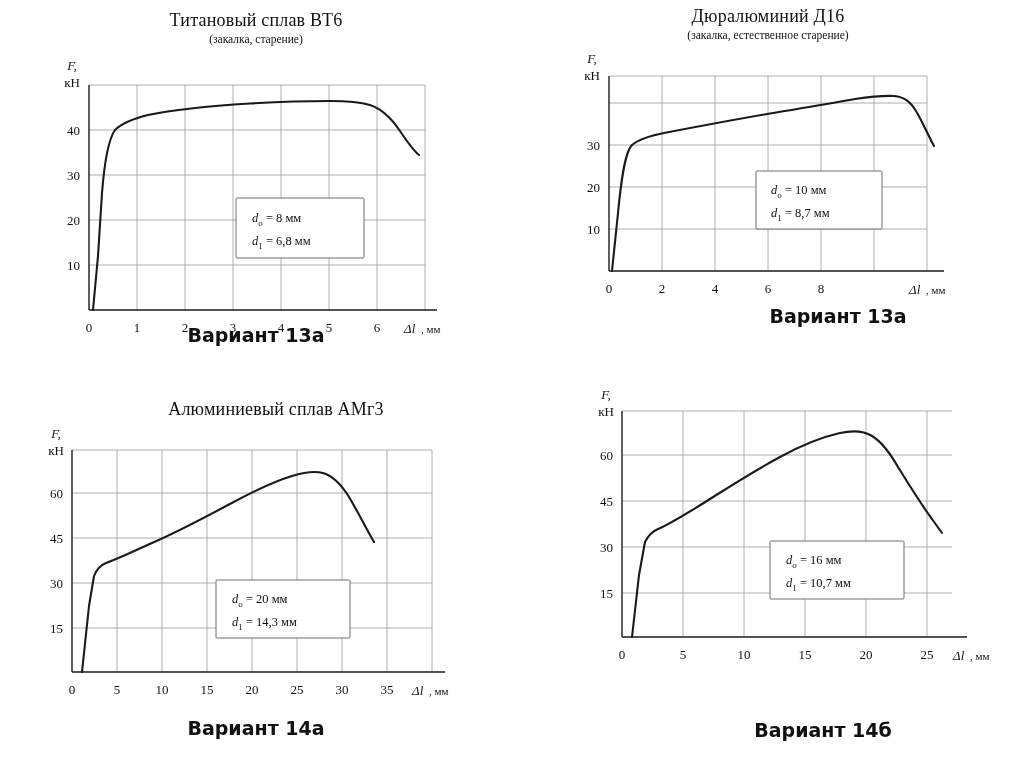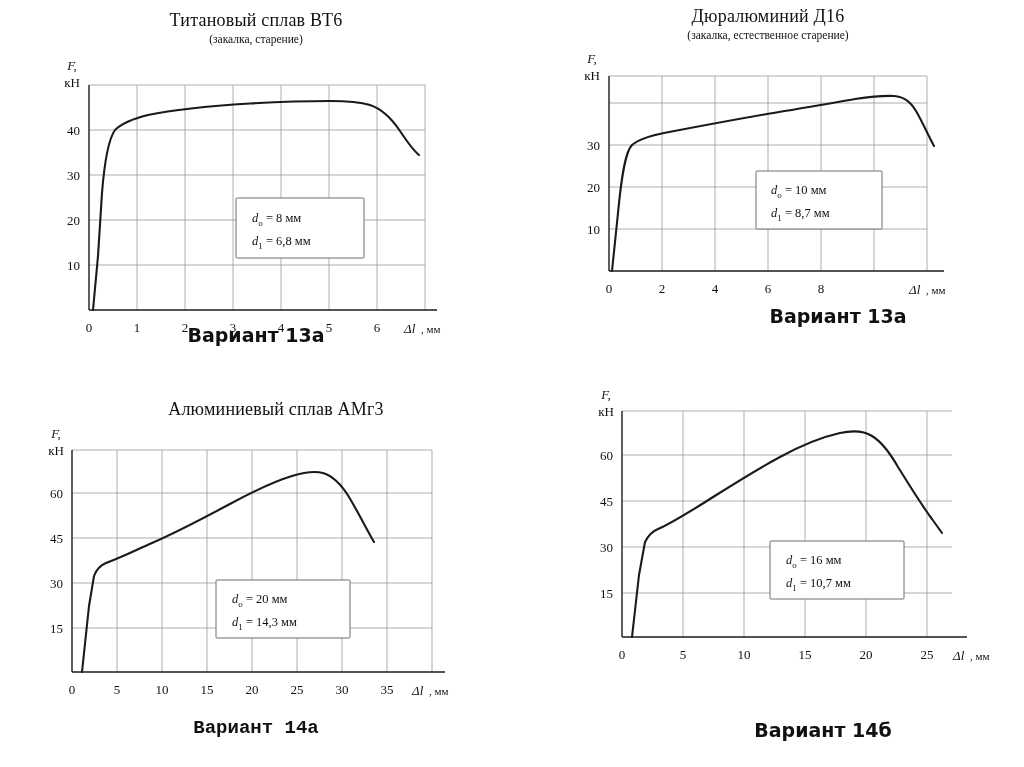--- a/index.html
+++ b/index.html
@@ -272,21 +272,21 @@
           <text class="note-txt" x="232" y="183">
             <tspan font-style="italic">d</tspan><tspan dy="4" font-size="9">о</tspan><tspan dy="-4" xml:space="preserve"> = 20 мм</tspan>
           </text>
           <text class="note-txt" x="232" y="206">
             <tspan font-style="italic">d</tspan><tspan dy="4" font-size="9">1</tspan><tspan dy="-4" xml:space="preserve"> = 14,3 мм</tspan>
           </text>
         </g>
       </svg>
     </div>
 
-    <div class="variant" style="left:0; right:0; top:334px;font-family:Liberation Mono, monospace;">Вариант 14а</div>
+    <div class="variant" style="left:0; right:0; top:334px;">Вариант 14а</div>
   </div>
 
   <div class="cell">
 
     <div class="svg-holder">
       <svg width="512" height="290" viewBox="0 0 512 290">
         <g>
           <line class="grid-line" x1="171" y1="28" x2="171" y2="254"></line>
           <line class="grid-line" x1="232" y1="28" x2="232" y2="254"></line>
           <line class="grid-line" x1="293" y1="28" x2="293" y2="254"></line>

